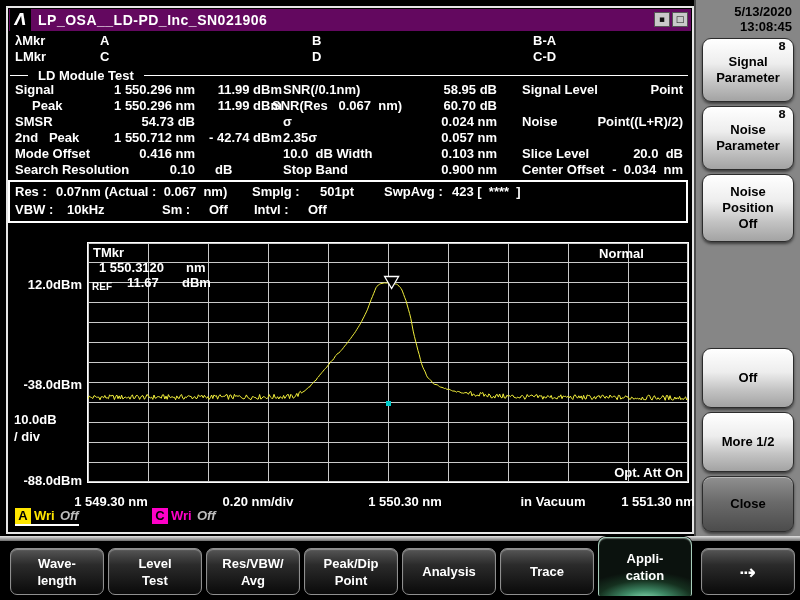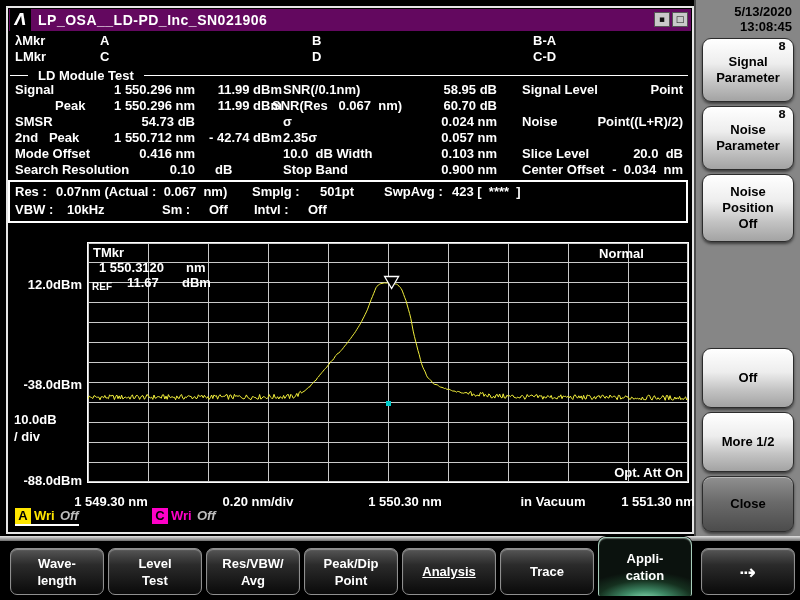--- a/index.html
+++ b/index.html
@@ -65,21 +65,21 @@
   <span class="t" style="left:100px;top:49px;">C</span>
   <span class="t" style="left:312px;top:49px;">D</span>
   <span class="t" style="left:533px;top:49px;">C-D</span>
 
   <div class="group-line"></div>
   <span class="group-title">LD Module Test</span>
 
   <span class="t" style="left:15px;top:82px;">Signal</span>
   <span class="t r" style="left:60px;top:82px;width:135px;">1 550.296 nm</span>
   <span class="t r" style="left:187px;top:82px;width:95px;">11.99 dBm</span>
-  <span class="t" style="left:27px;top:98px;padding-left:28px;">Peak</span>
+  <span class="t" style="left:4px;top:98px;padding-left:28px;">Peak</span>
   <span class="t r" style="left:60px;top:98px;width:135px;">1 550.296 nm</span>
   <span class="t r" style="left:187px;top:98px;width:95px;">11.99 dBm</span>
   <span class="t" style="left:15px;top:114px;">SMSR</span>
   <span class="t r" style="left:60px;top:114px;width:135px;">54.73 dB</span>
   <span class="t" style="left:15px;top:130px;">2nd   Peak</span>
   <span class="t r" style="left:60px;top:130px;width:135px;">1 550.712 nm</span>
   <span class="t r" style="left:187px;top:130px;width:95px;">- 42.74 dBm</span>
   <span class="t" style="left:15px;top:146px;">Mode Offset</span>
   <span class="t r" style="left:60px;top:146px;width:135px;">0.416 nm</span>
   <span class="t" style="left:15px;top:162px;">Search Resolution</span>
@@ -223,21 +223,21 @@
     <span>Test</span>
   </button>
   <button class="mbtn" style="left:206px;">
     <span>Res/VBW/</span>
     <span>Avg</span>
   </button>
   <button class="mbtn" style="left:304px;">
     <span>Peak/Dip</span>
     <span>Point</span>
   </button>
-  <button class="mbtn" style="left:402px;text-decoration:underline;">
+  <button class="mbtn" style="left:402px;">
     <span>Analysis</span>
   </button>
   <button class="mbtn" style="left:500px;">
     <span>Trace</span>
   </button>
   <button class="mbtn selected" style="left:598px;">
     <span>Appli-</span>
     <span>cation</span>
   </button>
   <button class="mbtn" style="left:701px;">

